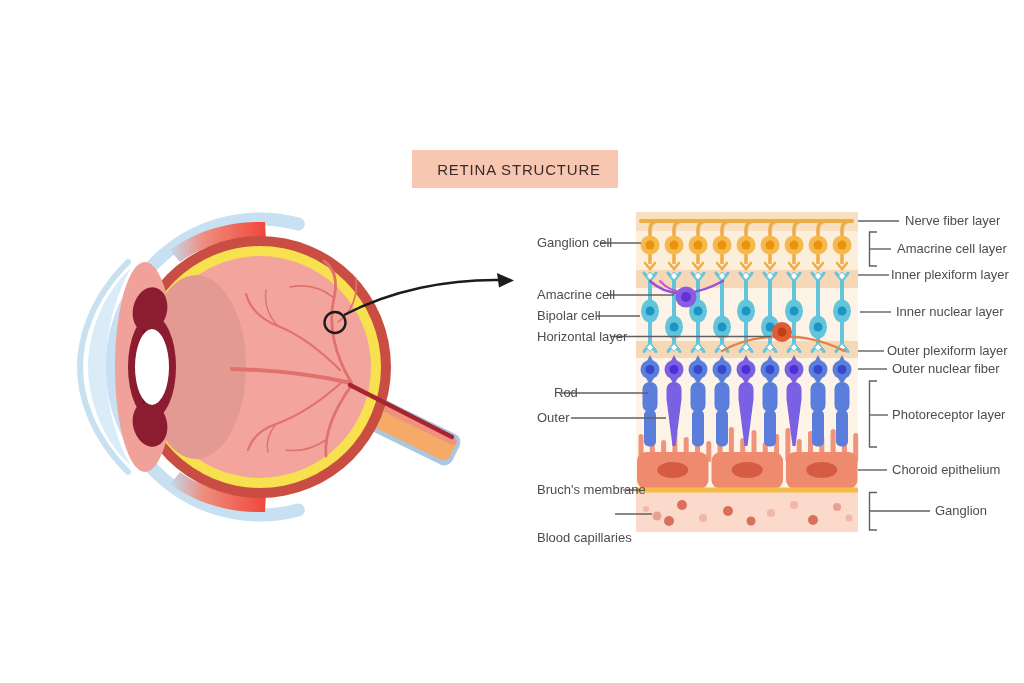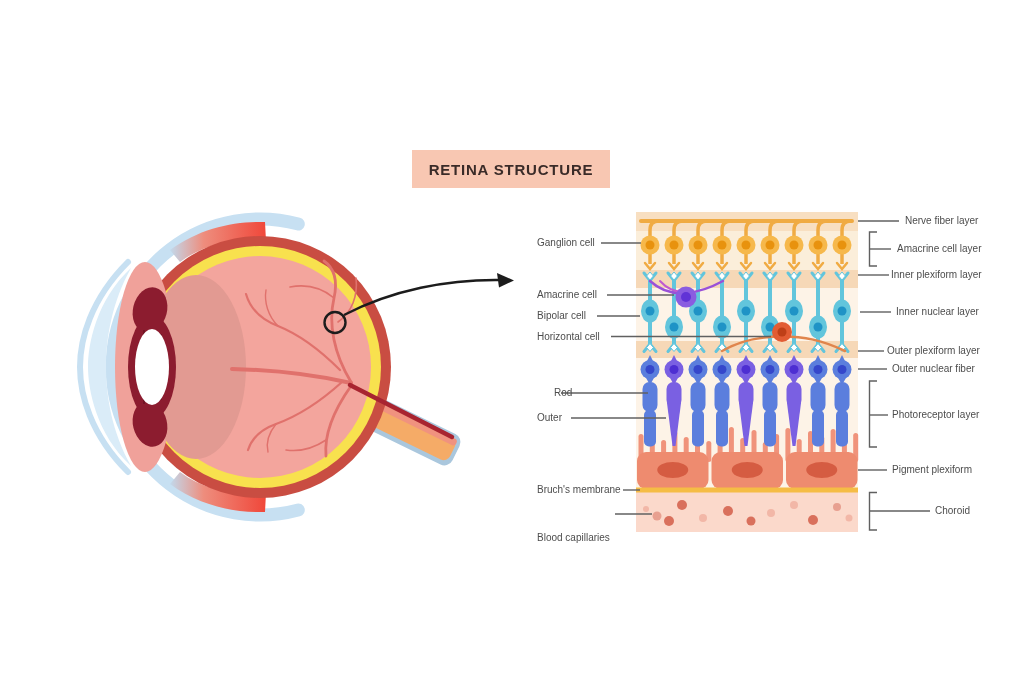--- a/index.html
+++ b/index.html
@@ -1,22 +1,22 @@
 <!DOCTYPE html>
 <html style="--title-bg: #f8c7b2; --title-text: #3a2b28; --label-text: #4d4d4d; --leader-line: #606060; --band-top: #f8dfc1; --band-ganglion: #fbeeda; --band-plexiform: #f6d8b7; --band-light: #fdf3e7; --stem-orange: #f0ab43; --ganglion-outer: #f6b84b; --ganglion-inner: #e8920e; --bipolar-outer: #62c5dc; --bipolar-inner: #1f93c6; --amacrine-outer: #8a5ce0; --amacrine-inner: #6133d6; --amacrine-process: #9a50d8; --horizontal-outer: #e25c33; --horizontal-inner: #bf3f17; --horizontal-process: #e0854c; --rod-blue: #5b7edd; --rod-nucleus: #3547cb; --cone-purple: #7a60e2; --cone-nucleus: #4d2ed2; --villi: #f0937b; --pigment-cell: #ee8b6f; --pigment-nucleus: #d55c42; --bruchs-membrane: #f5bc45; --choroid-bg: #fbd9cb; --capillary-dark: #d9705c; --capillary-mid: #e8a090; --capillary-light: #f2b7a7; --eye-sclera: #c7e0f2; --eye-cornea: #daecf8; --eye-muscle-red: #f0473a; --eye-choroid-ring: #c94d42; --eye-retina-ring: #f8e14e; --eye-interior: #f3a59d; --eye-flesh: #f0a19a; --eye-posterior-chamber: #e29a92; --eye-vessel: #e0716c; --eye-iris: #8c1c2f; --eye-lens: #ffffff; --eye-nerve-sheath: #aac7dd; --eye-nerve-core: #f5ab67; --eye-nerve-stripe: #a82430; --marker-arrow: #1c1c1c;"><head>
 <meta charset="utf-8">
 <style>
   html,body{margin:0;padding:0;background:#ffffff;}
   .canvas{position:relative;width:1024px;height:683px;background:#fff;overflow:hidden;
           font-family:"Liberation Sans", sans-serif;}
   .title-box{position:absolute;left:412px;top:150px;width:198px;height:38px;
              background:var(--title-bg,#f8c7b2);color:var(--title-text,#3a2b28);
-             font-size:15px;font-weight:700;letter-spacing:.8px;
-             display:flex;align-items:center;justify-content:center;}
-  .lbl{position:absolute;font-size:10px;color:var(--label-text,#4d4d4d);
+             font-size:15px;font-weight:400;letter-spacing:.8px;
+             display:flex;align-items:center;justify-content:center;padding-left:8px;}
+  .lbl{position:absolute;font-size:13px;color:var(--label-text,#4d4d4d);
        white-space:nowrap;line-height:14px;}
   svg{position:absolute;}
   #eye-svg{left:55px;top:190px;}
   #retina-svg{left:520px;top:200px;}
 </style>
 </head>
 <body>
 
 <div class="canvas">
 
@@ -426,28 +426,28 @@
         <path d="M 869.5 415 L 888 415" stroke="var(--leader-line)" stroke-width="1.4" fill="none"></path>
         <path d="M 858 470 L 887 470" stroke="var(--leader-line)" stroke-width="1.4" fill="none"></path>
         <path d="M 877 492.5 L 869.5 492.5 L 869.5 530 L 877 530" stroke="var(--leader-line)" stroke-width="1.4" fill="none"></path>
         <path d="M 869.5 511 L 930 511" stroke="var(--leader-line)" stroke-width="1.4" fill="none"></path>
       </g>
     </svg>
 
   <div class="lbl" style="left:537px;top:236px">Ganglion cell</div>
   <div class="lbl" style="left:537px;top:288px">Amacrine cell</div>
   <div class="lbl" style="left:537px;top:309px">Bipolar cell</div>
-  <div class="lbl" style="left:537px;top:330px">Horizontal cell</div>
+  <div class="lbl" style="left:537px;top:330px">Horizontal layer</div>
   <div class="lbl" style="left:554px;top:386px">Rod</div>
   <div class="lbl" style="left:537px;top:411px">Outer</div>
   <div class="lbl" style="left:537px;top:483px">Bruch's membrane</div>
   <div class="lbl" style="left:537px;top:531px">Blood capillaries</div>
 
   <div class="lbl" style="left:905px;top:214px">Nerve fiber layer</div>
   <div class="lbl" style="left:897px;top:242px">Amacrine cell layer</div>
   <div class="lbl" style="left:891px;top:268px">Inner plexiform layer</div>
   <div class="lbl" style="left:896px;top:305px">Inner nuclear layer</div>
   <div class="lbl" style="left:887px;top:344px">Outer plexiform layer</div>
   <div class="lbl" style="left:892px;top:362px">Outer nuclear fiber</div>
   <div class="lbl" style="left:892px;top:408px">Photoreceptor layer</div>
-  <div class="lbl" style="left:892px;top:463px">Pigment plexiform</div>
-  <div class="lbl" style="left:935px;top:504px">Choroid</div>
+  <div class="lbl" style="left:892px;top:463px">Choroid epithelium</div>
+  <div class="lbl" style="left:935px;top:504px">Ganglion</div>
 </div>
 
 </body></html>

